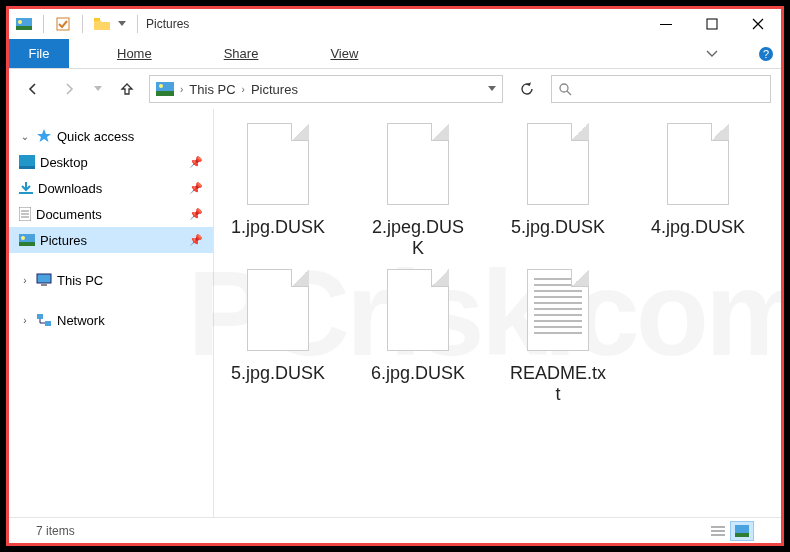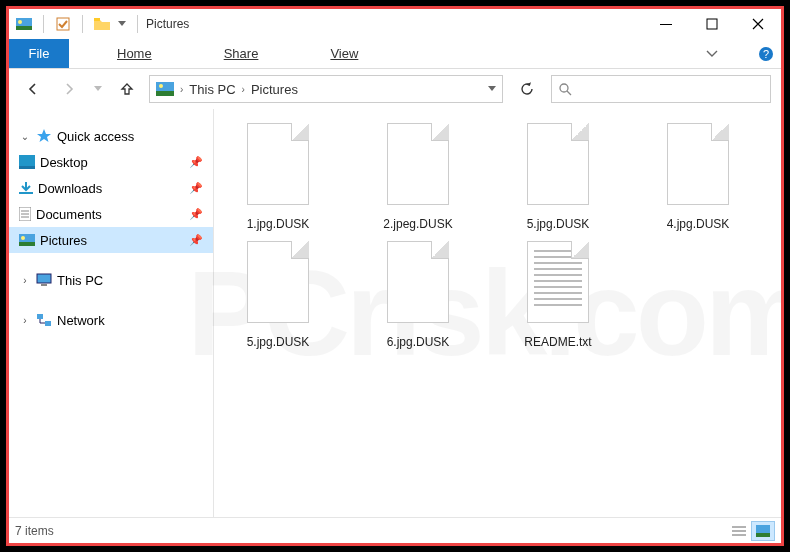--- a/index.html
+++ b/index.html
@@ -36,22 +36,22 @@
 .sidebar .node.active { background: #cce8ff; }
 .sidebar .pin { margin-left: auto; margin-right: 10px; color: #888; font-size: 11px; }
 .sidebar .gap { height: 14px; }
 .content { flex: 1; padding: 14px 14px; display: flex; flex-wrap: wrap; align-content: flex-start; gap: 10px 40px; position: relative; }
 .fileitem { width: 100px; display: flex; flex-direction: column; align-items: center; gap: 6px; }
 .fileicon { width: 70px; height: 88px; position: relative; }
 .fileicon .page { position: absolute; left: 4px; top: 0; width: 62px; height: 82px; background: #fff; border: 1px solid #ccc; }
 .fileicon .fold { position: absolute; right: 4px; top: 0; width: 18px; height: 18px; background: linear-gradient(135deg, #fff 0 50%, #ddd 50% 100%); border-left: 1px solid #ccc; border-bottom: 1px solid #ccc; }
 .fileicon.txt .page { padding: 8px 6px; }
 .fileicon.txt .line { height: 2px; background: #bbb; margin-bottom: 4px; }
-.filelabel { font-size: 12px; text-align: center; word-break: break-all; color: #222; }
-.statusbar { height: 26px; border-top: 1px solid #e5e5e5; display: flex; align-items: center; padding: 0 6px; font-size: 12px; color: #555; background: #fff; }
+.filelabel { font-size: 18px; text-align: center; word-break: break-all; color: #222; }
+.statusbar { height: 26px; border-top: 1px solid #e5e5e5; display: flex; align-items: center; padding: 0 27px; font-size: 12px; color: #555; background: #fff; }
 .statusbar .sspacer { flex: 1; }
 .statusbar .viewbtn { width: 24px; height: 20px; display: flex; align-items: center; justify-content: center; border: 1px solid transparent; }
 .statusbar .viewbtn.active { border-color: #99c9ee; background: #cce8ff; }
 .watermark { position: absolute; left: 50%; top: 50%; transform: translate(-50%,-50%); font-size: 120px; font-weight: 700; color: rgba(0,0,0,0.04); pointer-events: none; white-space: nowrap; letter-spacing: -4px; }
 svg { display: block; }
 </style>
 </head>
 <body>
 
 <div class="window">

